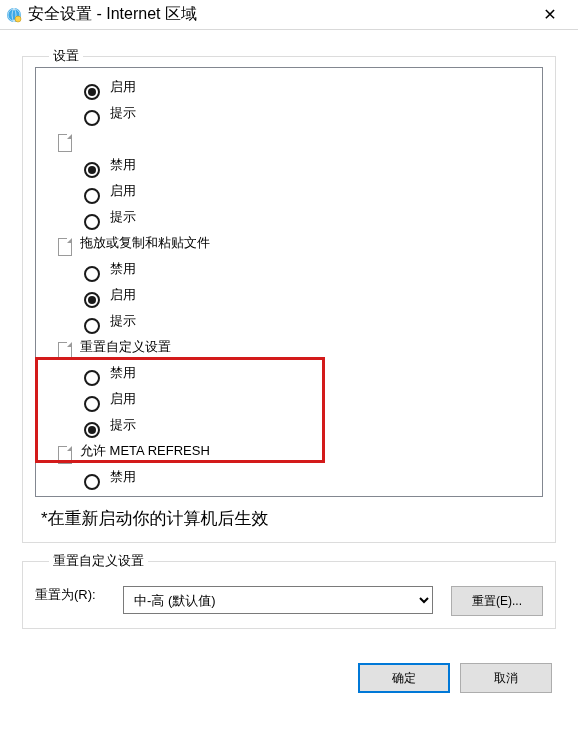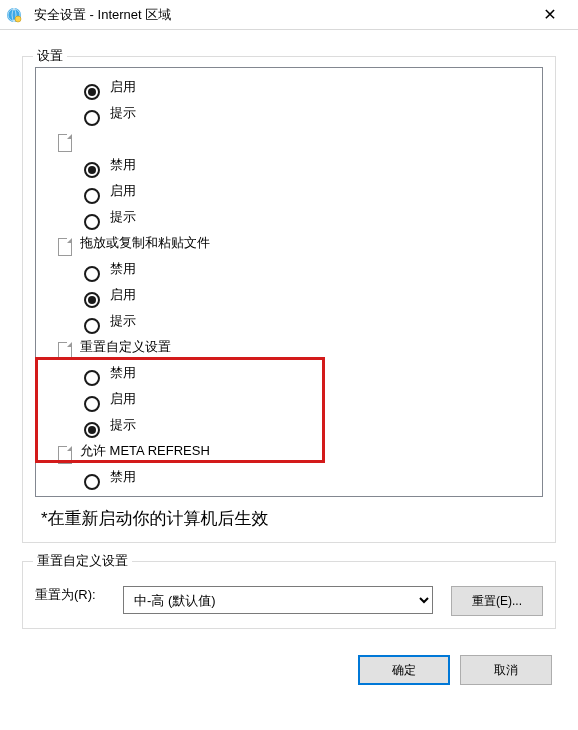--- a/index.html
+++ b/index.html
@@ -2,27 +2,27 @@
 <html><head>
 <meta charset="utf-8">
 <style>
   * { box-sizing: border-box; font-family: "Microsoft YaHei", "Segoe UI", Tahoma, sans-serif; font-size: 13px; }
   html, body { margin: 0; padding: 0; }
   body { background: #fff; width: 578px; height: 730px; overflow: hidden; color: #000; }
 
   
   .titlebar { height: 30px; background: #fff; border-bottom: 1px solid #d9d9d9; display: flex; align-items: center; padding: 0 8px 0 6px; }
   .titlebar .app-icon { width: 16px; height: 16px; margin-right: 6px; }
-  .titlebar .title { flex: 1; font-size: 13px; margin-left: 6px; }
+  .titlebar .title { flex: 1; font-size: 16px; }
   .titlebar .close { width: 40px; text-align: center; font-size: 16px; color: #000; cursor: default; }
 
   .client { padding: 18px 22px 16px 22px; position: relative; }
 
   .group { border: 1px solid #dcdcdc; padding: 10px 12px 12px 12px; position: relative; margin-top: 8px; }
-  .group-title { position: absolute; top: -10px; left: 10px; background: #fff; padding: 0 4px; font-size: 13px; }
+  .group-title { position: absolute; top: -10px; left: 26px; background: #fff; padding: 0 4px; font-size: 13px; }
 
   .tree-box { border: 1px solid #828790; height: 430px; overflow: hidden; position: relative; background: #fff; }
   .tree-inner { padding: 6px 4px 6px 6px; height: 100%; overflow-y: scroll; }
   
   .tree-inner::-webkit-scrollbar { width: 17px; }
   .tree-inner::-webkit-scrollbar-track { background: #f0f0f0; }
   .tree-inner::-webkit-scrollbar-thumb { background: #c2c2c2; }
   .tree-inner::-webkit-scrollbar-button:single-button { background: #f0f0f0; height: 17px; }
 
   .row { display: flex; align-items: flex-end; height: 26px; line-height: 26px; white-space: nowrap; }
@@ -36,21 +36,21 @@
 
   .highlight-box { position: absolute; border: 3px solid #d31a1a; pointer-events: none; }
 
   .note { margin: 10px 0 0 6px; font-size: 17px; }
 
   .reset-row { display: flex; align-items: flex-start; margin-top: 14px; gap: 18px; }
   .reset-label { min-width: 70px; }
   select.reset-select { flex: 1; height: 28px; border: 1px solid #7a7a7a; background: #fff; padding: 4px 6px; min-width: 200px; }
   button.win { height: 30px; min-width: 92px; border: 1px solid #adadad; background: #e1e1e1; cursor: default; padding: 0 14px; font-size: 12px; }
 
-  .footer-btns { display: flex; gap: 10px; justify-content: flex-end; margin-top: 26px; padding-right: 4px; }
+  .footer-btns { display: flex; gap: 10px; justify-content: flex-end; margin-top: 34px; padding-right: 4px; }
   button.primary { border: 2px solid #0078d7; background: #e1e1e1; }
 
 </style>
 </head>
 <body>
 
 <div class="titlebar">
   <span class="app-icon">
     <svg viewBox="0 0 16 16" width="16" height="16">
       <circle cx="8" cy="8" r="7" fill="#3da8e6"></circle>

